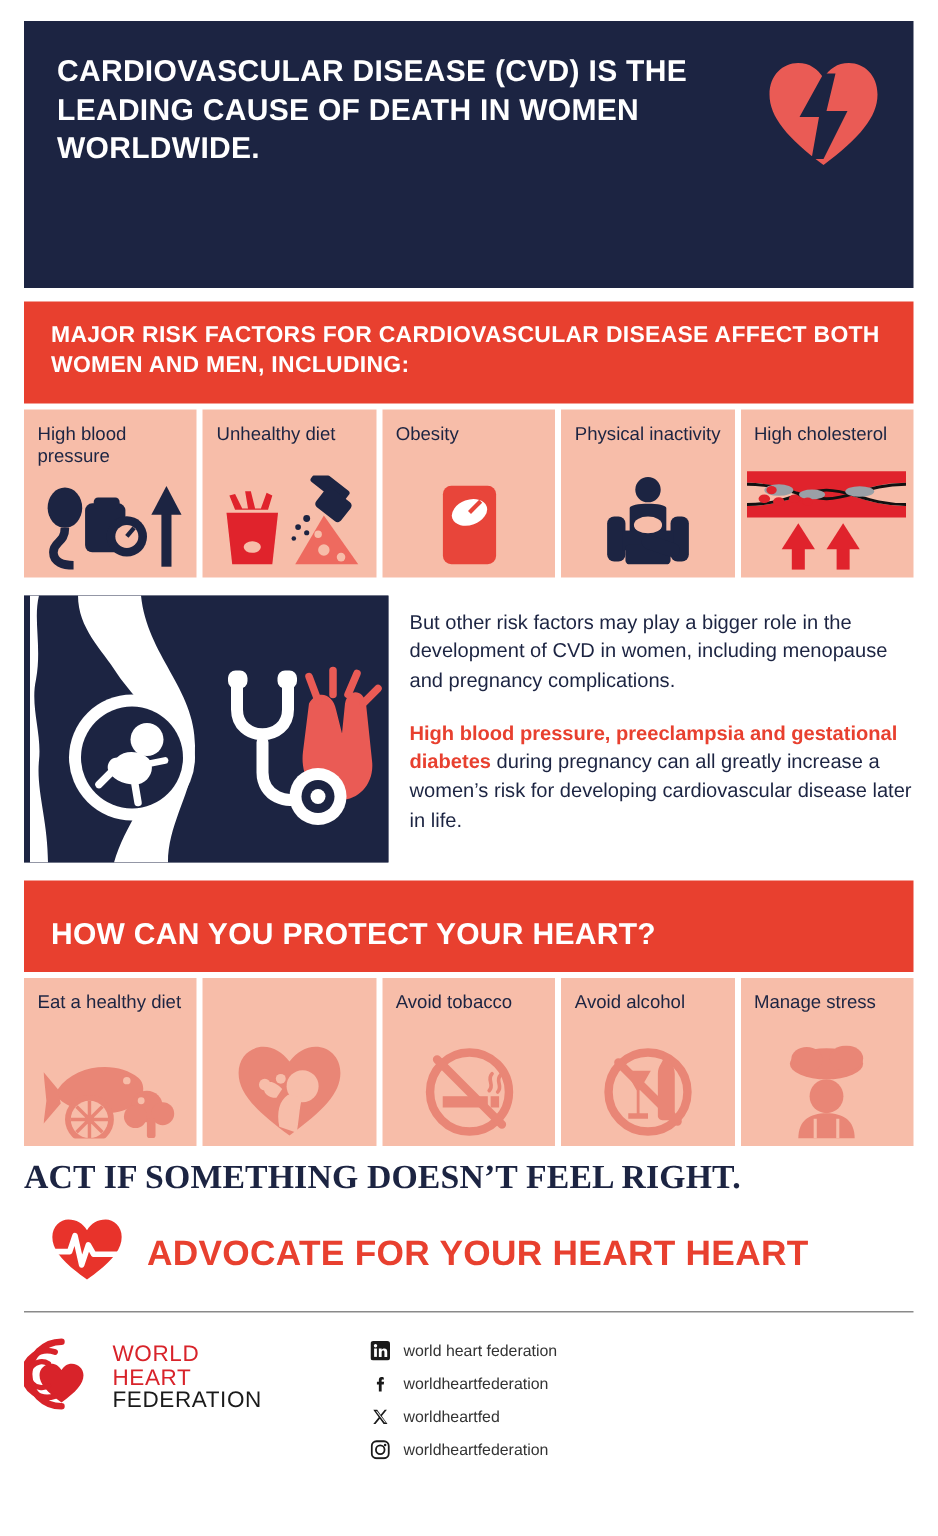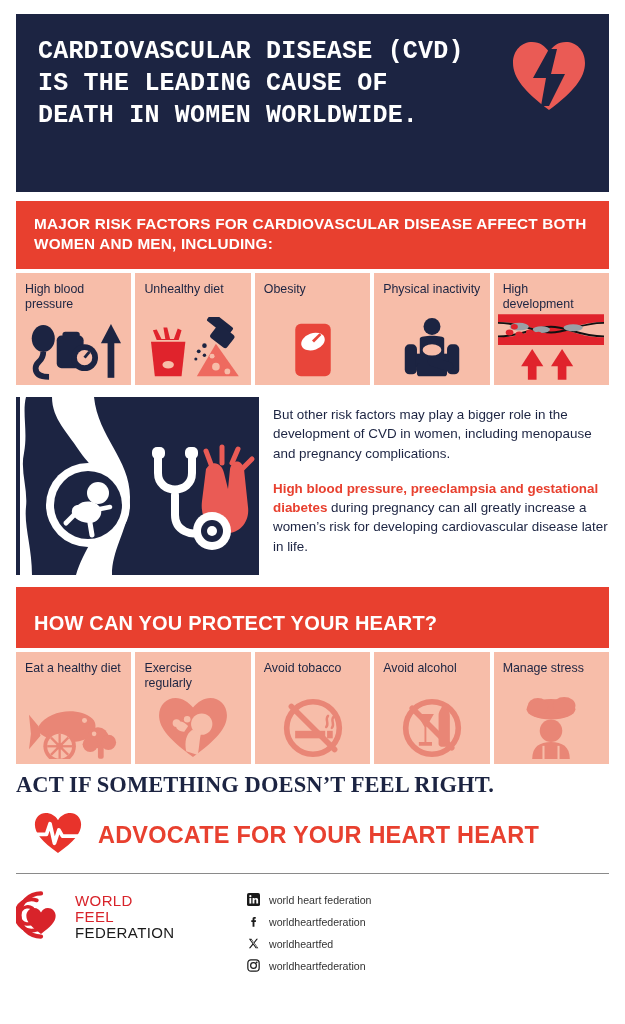--- a/index.html
+++ b/index.html
@@ -19,27 +19,26 @@
   
   .hero {
     position: relative;
     margin-top: 14px;
     background: #1c2442;
     height: 178px;
     padding: 22px 20px 0 22px;
   }
   .hero-title {
     color: #ffffff;
-    font-size: 25px;
+    font-size: 20px;
     font-weight: bold;
     line-height: 1.28;
     letter-spacing: 0.2px;
     max-width: 440px;
     text-transform: uppercase;
-    font-family: Liberation Mono, monospace;
   }
   .hero-heart {
     position: absolute;
     right: 22px; top: 26px;
     width: 76px; height: 72px;
   }
 
   
   .banner {
     background: #e8402f;
@@ -259,21 +258,21 @@
             <rect x="17" y="38" width="36" height="14"></rect>
             <rect x="19" y="48" width="32" height="14" rx="3"></rect>
             <rect x="30" y="44" width="28" height="10" rx="5" transform="rotate(18 44 49)"></rect>
           </g>
           <ellipse cx="35" cy="34" rx="10" ry="6" fill="#f7bda9"></ellipse>
         </svg>
       </div>
     </div>
 
     <div class="card">
-      <div class="card-label">High development</div>
+      <div class="card-label">High cholesterol</div>
       <div class="card-icon">
         <svg viewBox="0 0 110 70" width="106" height="68">
           <path d="M0 2 L110 2 L110 10 C84 10 72 20 55 20 C38 20 26 10 0 10 Z" fill="#e0232c"></path>
           <path d="M0 34 L110 34 L110 26 C84 26 72 16 55 16 C38 16 26 26 0 26 Z" fill="#e0232c"></path>
           <path d="M0 11 C26 11 38 21 55 21 C72 21 84 11 110 11" stroke="#111111" stroke-width="2" fill="none"></path>
           <path d="M0 25 C26 25 38 15 55 15 C72 15 84 25 110 25" stroke="#111111" stroke-width="2" fill="none"></path>
           <g fill="#9aa0a6">
             <ellipse cx="22" cy="15" rx="10" ry="4"></ellipse>
             <ellipse cx="45" cy="18" rx="9" ry="3.4"></ellipse>
             <ellipse cx="78" cy="16" rx="10" ry="3.6"></ellipse>
@@ -365,21 +364,20 @@
             <circle cx="83" cy="43" r="8"></circle>
             <circle cx="64" cy="45" r="8"></circle>
             <rect x="72" y="46" width="6" height="14" rx="2"></rect>
           </g>
           <circle cx="68" cy="34" r="2.4" fill="#f7bda9"></circle>
         </svg>
       </div>
     </div>
 
     <div class="card">
-      <div class="card-label">Exercise regularly</div>
       <div class="card-icon">
         <svg viewBox="0 0 74 66" width="72" height="64">
           <path d="M37 64 C14 47 2 35 2 21 C2 10 10 3 19 3 C26 3 32 7 37 13 C42 7 48 3 55 3 C64 3 72 10 72 21 C72 35 60 47 37 64 Z" fill="#e98676"></path>
           <g fill="#f7bda9">
             <circle cx="46" cy="30" r="11"></circle>
             <path d="M36 36 C30 40 28 48 30 58 L42 62 C44 50 44 42 46 38 Z"></path>
             <path d="M32 32 C26 26 22 26 20 30 C18 34 22 38 28 38 Z"></path>
             <circle cx="20" cy="29" r="4"></circle>
             <circle cx="31" cy="25" r="3.4"></circle>
           </g>
@@ -458,21 +456,21 @@
       <span>
         <svg viewBox="0 0 58 58" width="50" height="50">
           <path d="M29 51 C18 43 12 37 12 30 C12 25 16 21 21 21 C25 21 27 23 29 26 C31 23 33 21 37 21 C42 21 46 25 46 30 C46 37 40 43 29 51 Z" fill="#d8232a"></path>
           <path d="M29 4 A25 25 0 1 0 29 54" fill="none" stroke="#d8232a" stroke-width="5" stroke-linecap="round"></path>
           <path d="M24 12 A18 18 0 1 0 24 46" fill="none" stroke="#d8232a" stroke-width="4.5" stroke-linecap="round"></path>
           <path d="M19 21 A10 10 0 1 0 19 38" fill="none" stroke="#d8232a" stroke-width="4" stroke-linecap="round"></path>
         </svg>
       </span>
       <span class="logo-text">
         <div class="logo-line logo-red">WORLD</div>
-        <div class="logo-line logo-red">FEEL</div>
+        <div class="logo-line logo-red">HEART</div>
         <div class="logo-line logo-black">FEDERATION</div>
       </span>
     </div>
 
 
     <div class="socials">
 
       <div class="social-row">
         <span class="social-icon">
           <svg viewBox="0 0 14 14" width="13" height="13">

